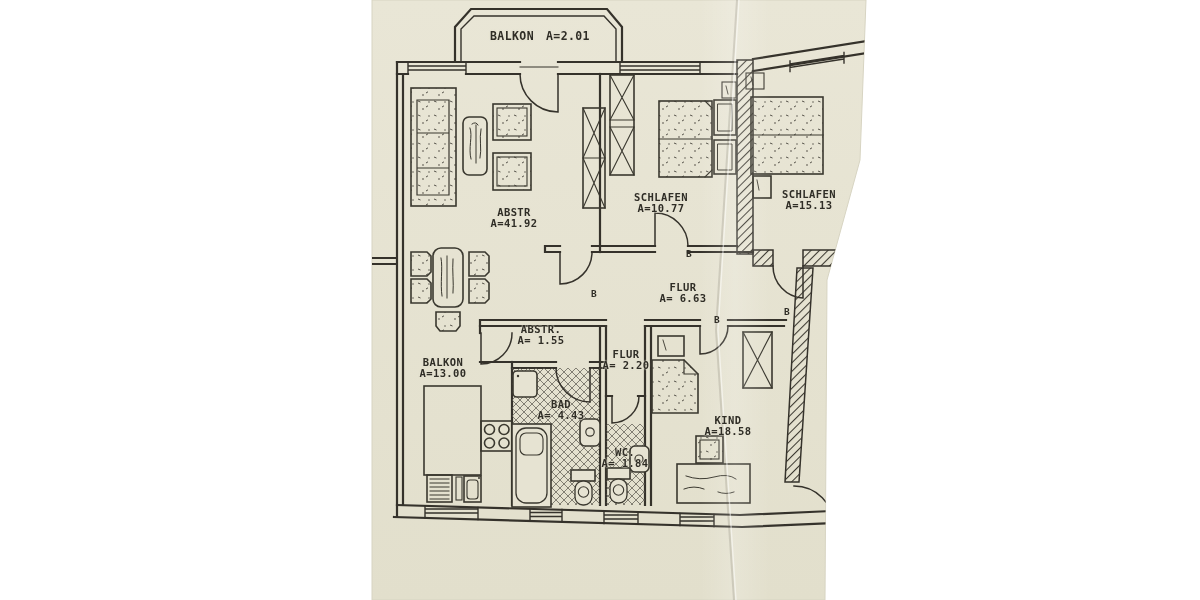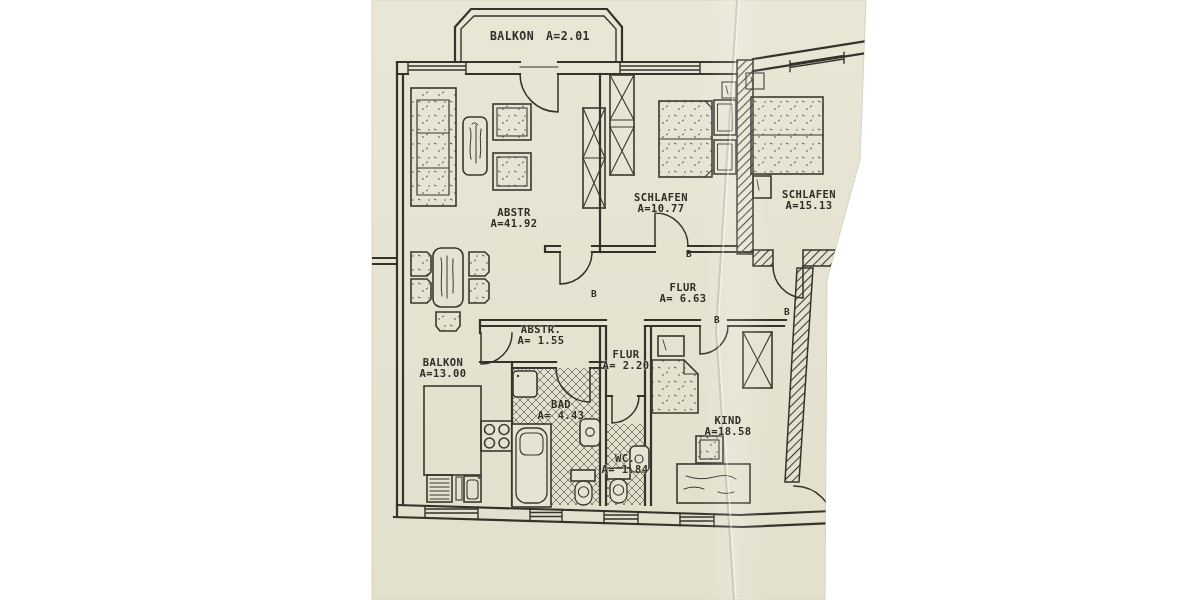--- a/index.html
+++ b/index.html
@@ -291,21 +291,21 @@
 </div>
 <div class="lbl" style="left:626px;top:349px;">
   <span>FLUR</span><span class="a">A= 2.20</span>
 </div>
 <div class="lbl" style="left:443px;top:357px;">
   <span>BALKON</span><span class="a">A=13.00</span>
 </div>
 <div class="lbl" style="left:561px;top:399px;">
   <span>BAD</span><span class="a">A= 4.43</span>
 </div>
-<div class="lbl" style="left:625px;top:447px;margin-top:6px;">
+<div class="lbl" style="left:625px;top:447px;">
   <span>WC.</span><span class="a">A= 1.84</span>
 </div>
 <div class="lbl" style="left:728px;top:403px;margin-top:12px;">
   <span>KIND</span><span class="a">A=18.58</span>
 </div>
 
 <span class="blbl" style="left:591px;top:288px;">B</span>
 <span class="blbl" style="left:686px;top:248px;">B</span>
 <span class="blbl" style="left:714px;top:314px;">B</span>
 <span class="blbl" style="left:784px;top:306px;">B</span>

